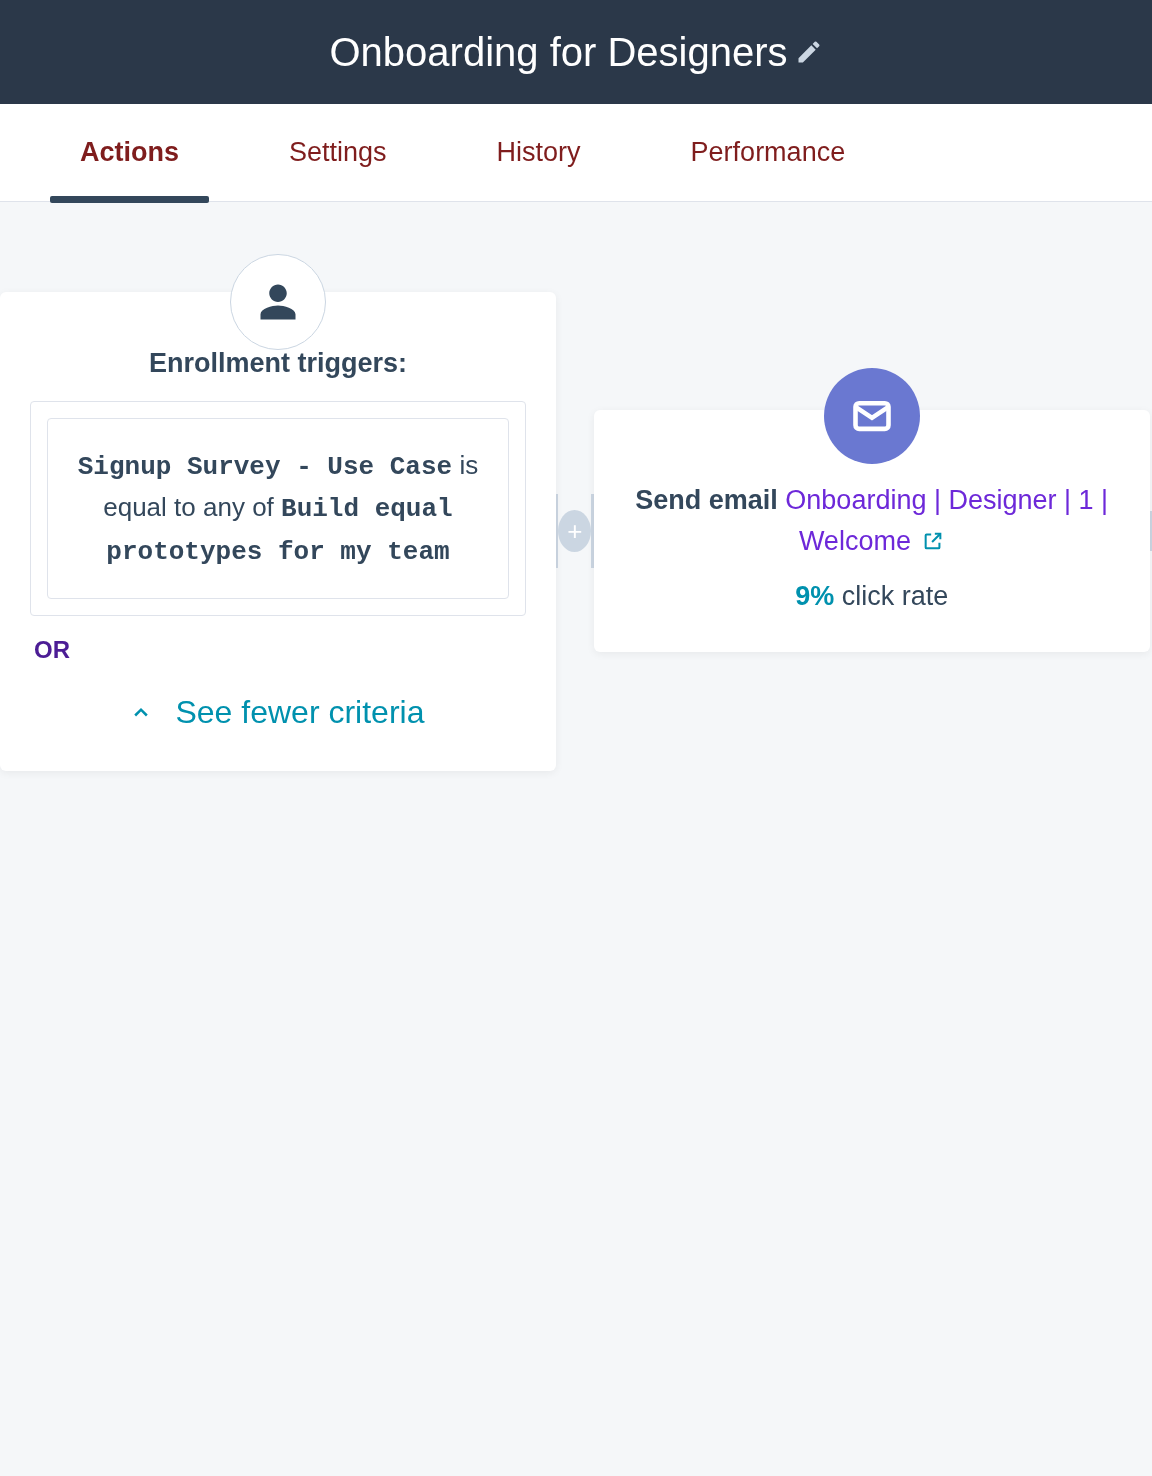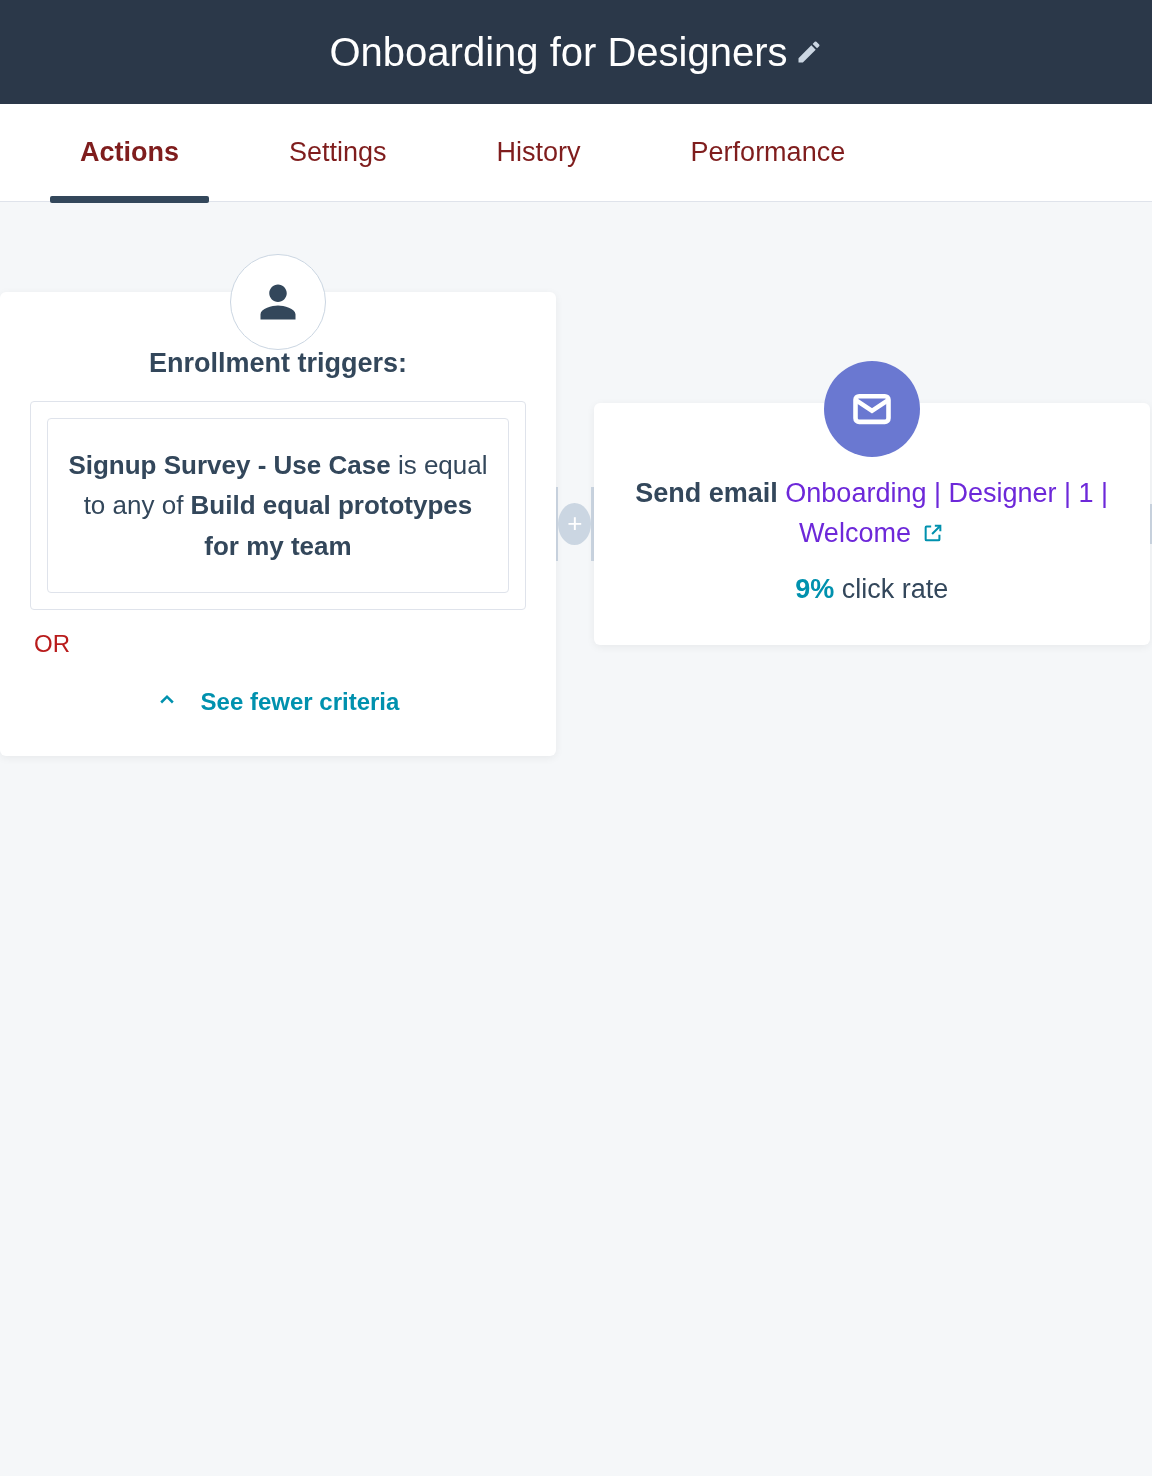--- a/index.html
+++ b/index.html
@@ -117,36 +117,36 @@
   }
   .criteria-inner {
     border: 1px solid #dfe3eb;
     border-radius: 4px;
     padding: 26px 20px;
     text-align: center;
     font-size: 26px;
     color: #33475b;
     line-height: 1.55;
   }
-  .criteria-inner .b { font-weight: 700; }
+  .criteria-inner .b { font-weight: 700; font-family: Liberation Mono, monospace; }
   .or-label {
     font-size: 24px;
-    font-weight: 400;
-    color: #b91c1c;
+    font-weight: 700;
+    color: #4c1d95;
     margin-bottom: 20px;
     padding-left: 4px;
   }
   .toggle-link {
     display: flex;
     align-items: center;
     justify-content: center;
     gap: 24px;
     color: #0091ae;
-    font-size: 24px;
-    font-weight: 700;
+    font-size: 32px;
+    font-weight: 400;
     cursor: pointer;
     margin-top: 30px;
   }
   .toggle-link svg { width: 20px; height: 20px; stroke: #0091ae; stroke-width: 3; fill: none; }
   .connector {
     width: 3px;
     height: 74px;
     background: #cbd6e2;
   }
   .add-node {

